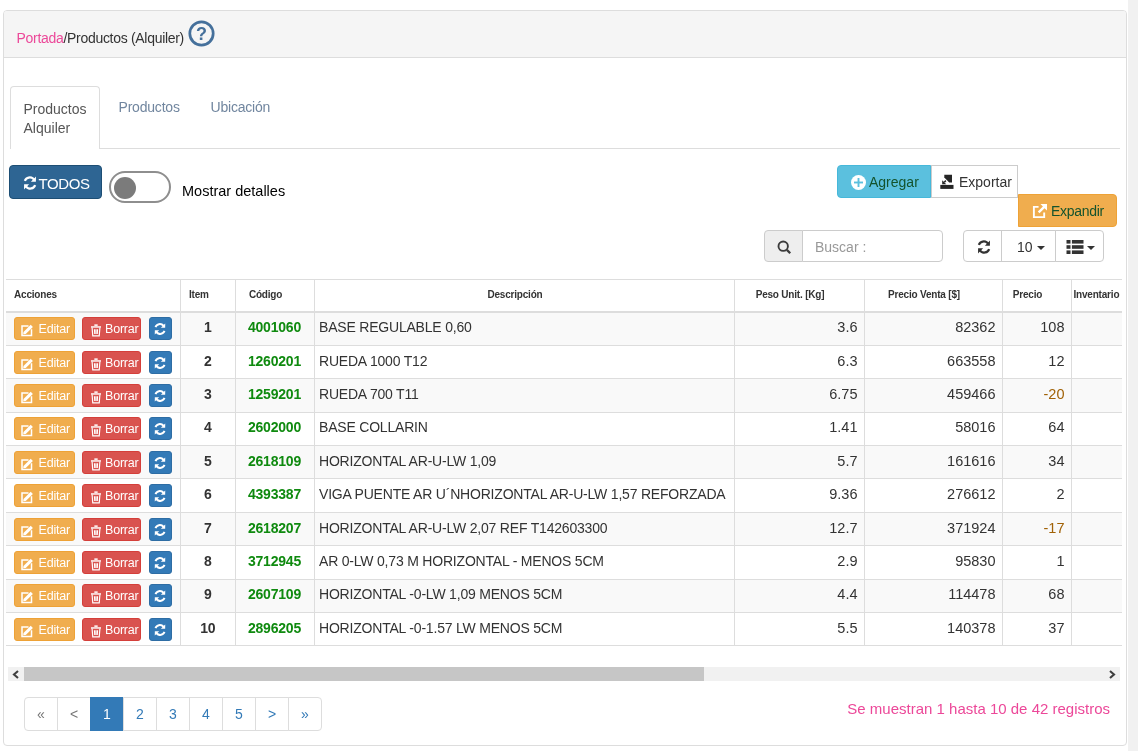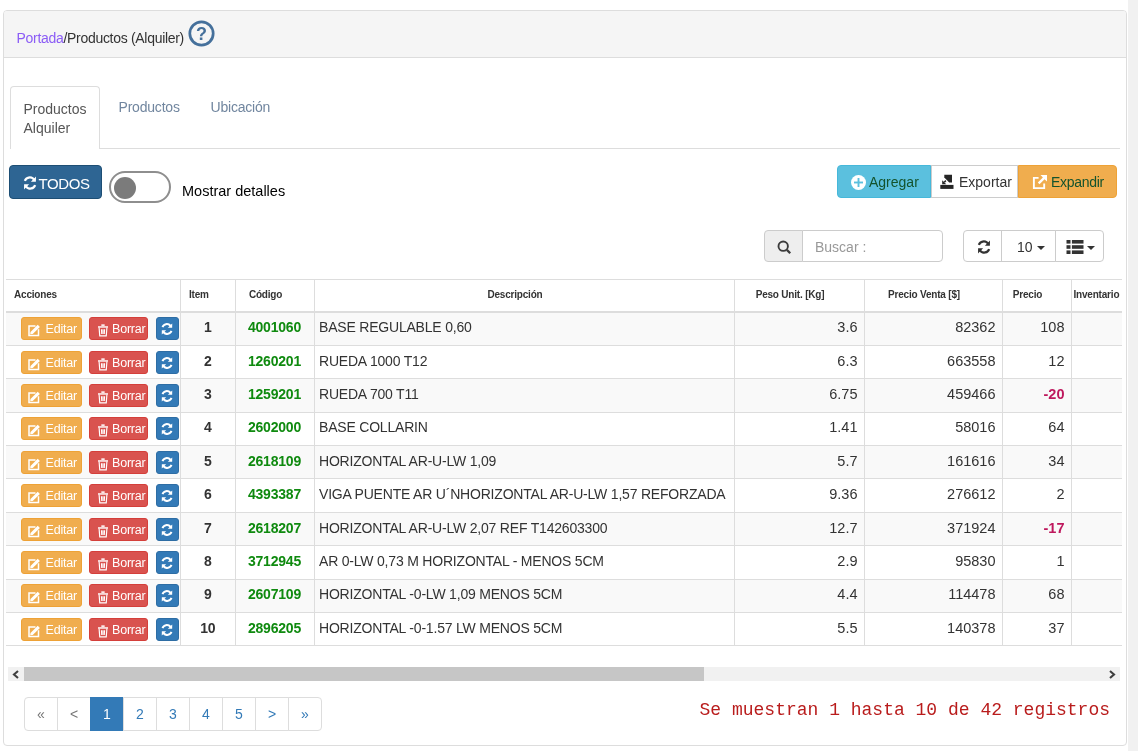--- a/index.html
+++ b/index.html
@@ -3,39 +3,39 @@
 <meta charset="utf-8">
 <style>
 * { box-sizing: border-box; margin:0; padding:0; }
 html,body { width:1138px; height:751px; overflow:hidden; background:#fff;
   font-family:"Liberation Sans", sans-serif; color:#333; }
 .abs { position:absolute; }
 #strip { left:1128px; top:0; width:10px; height:751px; background:#f1f1f1; }
 #panel { left:3px; top:10px; width:1124px; height:736px; border:1px solid #ddd; border-radius:4px; background:#fff; }
 #phead { left:4px; top:11px; width:1122px; height:47px; background:#f5f5f5; border-bottom:1px solid #ddd; border-radius:3px 3px 0 0; }
 #crumb { left:16.5px; top:30px; font-size:14px; letter-spacing:-0.3px; }
-#crumb a { color:#8b5cf6; text-decoration:none; }
+#crumb a { color:#ec4899; text-decoration:none; }
 #crumb b { color:#333; font-weight:normal; }
 
 #tabline { left:10px; top:148px; width:1110px; height:1px; background:#ddd; }
 #tababox { left:10px; top:86px; width:90px; height:63px; background:#fff; border:1px solid #ddd; border-bottom:none; border-radius:4px 4px 0 0; }
 #tabatxt { left:23.5px; top:99.5px; font-size:14px; letter-spacing:0px; line-height:19.5px; color:#555; }
 .tablink { top:99px; font-size:14px; letter-spacing:-0.2px; color:#71869f; }
 
 #btodos { left:9px; top:165px; width:93px; height:34px; background:#2e6593; border:1px solid #1d4e74; border-radius:4px; color:#fff; font-size:14px; }
 #btodos span { position:absolute; left:28.5px; top:9px; font-size:15px; letter-spacing:-0.4px; }
 #toggle { left:109px; top:171px; width:62px; height:32px; background:#fff; border:2px solid #8e8e8e; border-radius:16px; }
 #knob { left:2.5px; top:3.5px; width:22px; height:22px; border-radius:50%; background:#7b7b7b; }
 #mostrar { left:182px; top:183px; font-size:14.5px; color:#000000; }
 
 .rbtn { top:165px; height:33px; color:#14532d; font-size:14px; }
 .rbtn span { position:absolute; top:8px; }
 #bagregar { left:837px; width:94px; background:#5bc0de; border:1px solid #46b8da; border-radius:4px 0 0 4px; }
 #bexportar { left:931px; width:87px; background:#fff; border:1px solid #ccc; color:#333; }
-#bexpandir { left:1018px; width:99px; background:#f0ad4e; border:1px solid #eea236; border-radius:0 4px 4px 0; }
+#bexpandir { left:1018px; width:99px; background:#f0ad4e; border:1px solid #eea236; border-radius:0 4px 4px 0;margin-top:29px; }
 
 #saddon { left:764px; top:230px; width:39px; height:32px; background:#eee; border:1px solid #ccc; border-radius:4px 0 0 4px; }
 #sinput { left:802px; top:230px; width:141px; height:32px; background:#fff; border:1px solid #ccc; border-radius:0 4px 4px 0; }
 #sinput span { position:absolute; left:12px; top:8px; color:#999; font-size:14px; }
 .gbtn { top:230px; height:32px; background:#fff; border:1px solid #ccc; }
 #gb1 { left:963px; width:39px; border-radius:4px 0 0 4px; }
 #gb2 { left:1001px; width:55px; }
 #gb3 { left:1055px; width:49px; border-radius:0 4px 4px 0; }
 #gb2 span { position:absolute; left:15px; top:8px; font-size:14px; color:#333; }
 .caret { position:absolute; width:0; height:0; border-left:4px solid transparent; border-right:4px solid transparent; border-top:4px solid #333; }
@@ -45,35 +45,35 @@
 th, td { border:1px solid #ddd; border-left:none; font-size:14px; letter-spacing:-0.2px; overflow:hidden; white-space:nowrap; }
 th { border-bottom:2px solid #ddd; font-weight:bold; text-align:center; height:32.5px; padding:0 26px 2px 8px; font-size:10px; }
 th.al { text-align:left; padding-left:8px; }
 td { height:33.4px; padding:0 8px 3px; }
 td:first-child { padding-bottom:0; }
 td.desc { padding-left:4.5px; }
 tr.odd td { background:#f9f9f9; }
 td.ac { text-align:center; font-weight:bold; font-size:14px; }
 td.code { text-align:center; font-weight:bold; color:#0f8a0f; font-size:14px; }
 td.num { text-align:right; padding-right:6px; font-size:14.5px; letter-spacing:0; }
-td.neg { color:#be185d; font-weight:bold; }
+td.neg { color:#a16207; font-weight:normal; }
 .sbtn { display:inline-block; height:23px; border-radius:3px; color:#fff; font-size:12.5px; text-align:center; position:relative; vertical-align:middle; }
-.edit { width:61px; background:#f0ad4e; border:1px solid #eea236; margin-right:7px;margin-left:7px; }
+.edit { width:61px; background:#f0ad4e; border:1px solid #eea236; margin-right:7px; }
 .del  { width:59px; background:#d9534f; border:1px solid #d43f3a; margin-right:8px; }
 .ref  { width:23px; background:#337ab7; border:1px solid #2e6da4; }
 .sbtn i { font-style:normal; position:absolute; top:4px; }
 
 #sbar { left:8px; top:667px; width:1112px; height:14px; background:#f1f1f1; }
 #sthumb { left:16px; top:0; width:680px; height:14px; background:#c6c6c6; }
 
 #pag { left:24px; top:697px; font-size:14px; }
 #pag .pg { position:absolute; width:34px; height:34px; border:1px solid #ddd; background:#fff; color:#337ab7; text-align:center; line-height:32px; }
 #pag .gray { color:#777; }
 #pag .act { background:#337ab7; color:#fff; border-color:#337ab7; }
-#info { top:700px; right:28px; font-size:18px; color:#b91c1c;font-family:Liberation Mono, monospace; }
+#info { top:700px; right:28px; font-size:15px; color:#ec4899; }
 </style>
 </head>
 <body>
 <div class="abs" id="strip"></div>
 <div class="abs" id="panel"></div>
 <div class="abs" id="phead"></div>
 <div class="abs" id="crumb"><a>Portada</a><b>/Productos (Alquiler)</b></div>
 <svg class="abs" style="left:188px;top:20px" width="27" height="27" viewBox="0 0 27 27">
   <circle cx="13.5" cy="13.5" r="11.7" fill="none" stroke="#45709b" stroke-width="2.7"></circle>
   <text x="13.5" y="20" font-size="18" font-weight="bold" fill="#45709b" text-anchor="middle" font-family="Liberation Sans">?</text>

